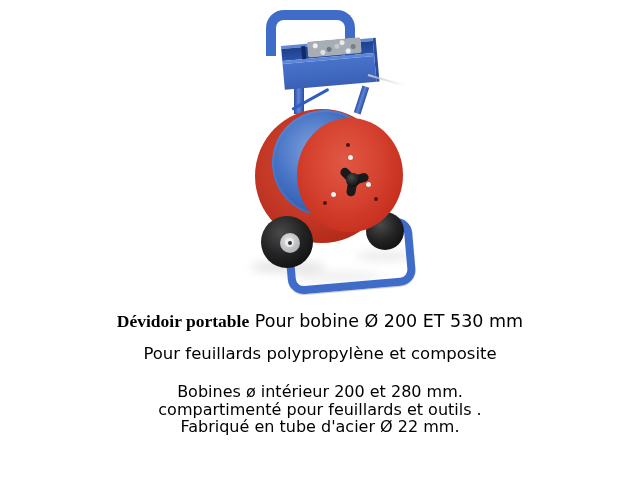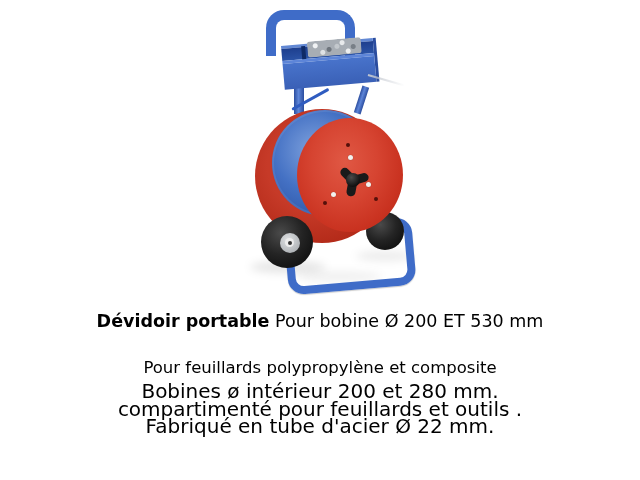--- a/index.html
+++ b/index.html
@@ -71,23 +71,23 @@
   .wheel.left{left:261px;top:216px;width:52px;height:52px;}
   .wheel.right{left:366px;top:212px;width:38px;height:38px;}
   .hub-ring{left:280px;top:233px;width:20px;height:20px;border-radius:50%;
             background:radial-gradient(circle at 40% 35%,#dfe1e3,var(--hub-gray,#9fa3a7));}
   .hub-center{left:285px;top:238px;width:9px;height:9px;border-radius:50%;background:#ededed;}
   .hub-dot{left:288px;top:241px;width:4px;height:4px;border-radius:50%;background:#333;}
 
   
   .caption-line{position:absolute;left:0;width:640px;text-align:center;white-space:pre;}
   .title-line{top:311px;font-size:17.5px;}
-  .title-line .b{font-weight:bold;}
-  .subtitle{top:358px;font-size:16.5px;}
-  .details{position:absolute;left:0;top:383px;width:640px;text-align:center;font-size:20px;line-height:17.5px;}
+  .title-line .b{font-weight:bold;font-family:Liberation Serif, serif;}
+  .subtitle{top:344px;font-size:16.5px;}
+  .details{position:absolute;left:0;top:383px;width:640px;text-align:center;font-size:16px;line-height:17.5px;}
   .details div{white-space:nowrap;}
 </style>
 </head>
 <body>
 
 <div class="page">
 
   <div class="photo" title="Dévidoir portable : chariot en tube d'acier bleu avec bac de rangement compartimenté rempli de chapes métalliques, bobine de feuillard bleue sur flasques rouges, molette noire, deux roues noires">
     <div class="shadow s1"></div>
     <div class="shadow s2"></div>

